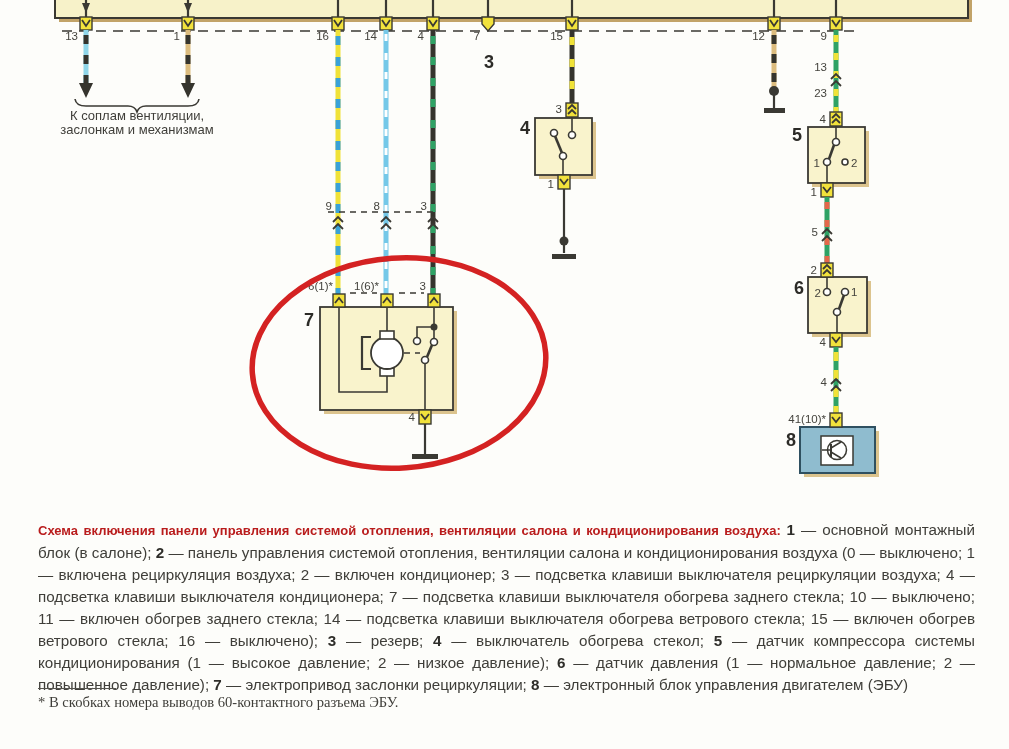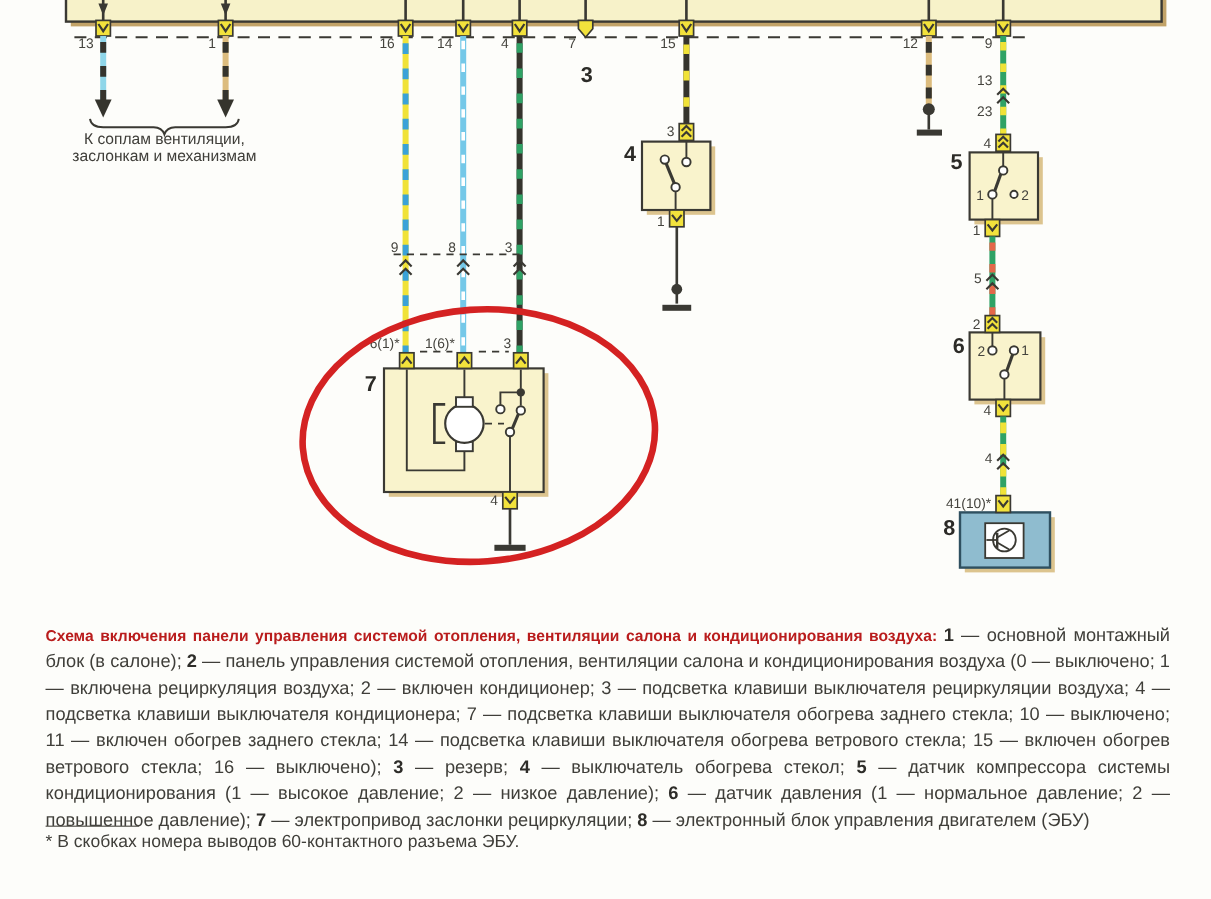--- a/index.html
+++ b/index.html
@@ -34,21 +34,21 @@
   .dashsmall{stroke:var(--ink);stroke-width:1.4;stroke-dasharray:6 5;fill:none;}
   .wire{fill:none;stroke-linecap:butt;}
   .gndbar{fill:var(--ink);}
   
   #caption{position:absolute;left:38px;top:504px;width:937px;
            font-size:15.2px;line-height:22px;text-align:justify;color:var(--text);}
   #caption .b{font-weight:bold;color:#2e2d29;}
   #caption .title{font-weight:bold;font-size:13px;color:#b91c1c;}
   #footnote{position:absolute;left:38px;top:688px;width:600px;color:var(--text);}
   #footnote .rule{width:78px;border-top:1.5px solid #55544e;margin-bottom:5px;}
-  #footnote .txt{font-size:14.6px;}
+  #footnote .txt{font-size:14.6px;font-family:Liberation Serif, serif;}
 </style>
 </head>
 <body>
 
 <div id="stage">
 <svg width="1009" height="500" viewBox="0 0 1009 500">
 
   <g>
     <rect class="shadow" x="59" y="-10" width="913" height="32" style="fill:#c2a368"></rect>
     <rect x="55" y="-14" width="913" height="32" style="fill:var(--bar_fill);stroke:var(--ink);stroke-width:2"></rect>

